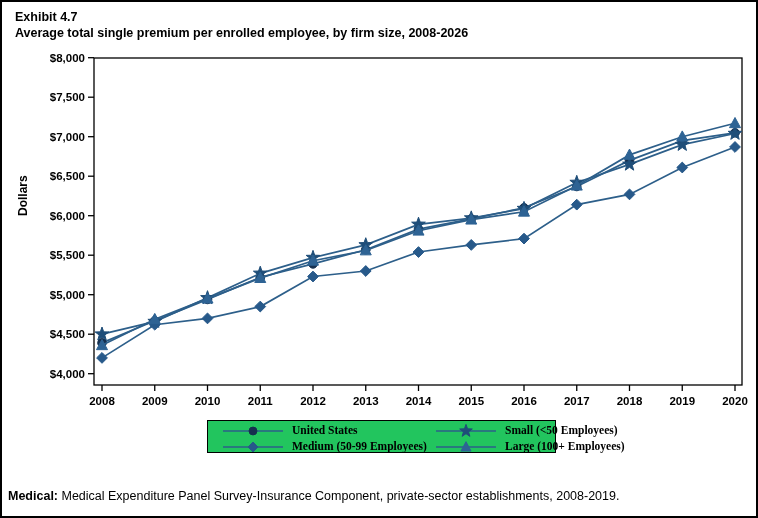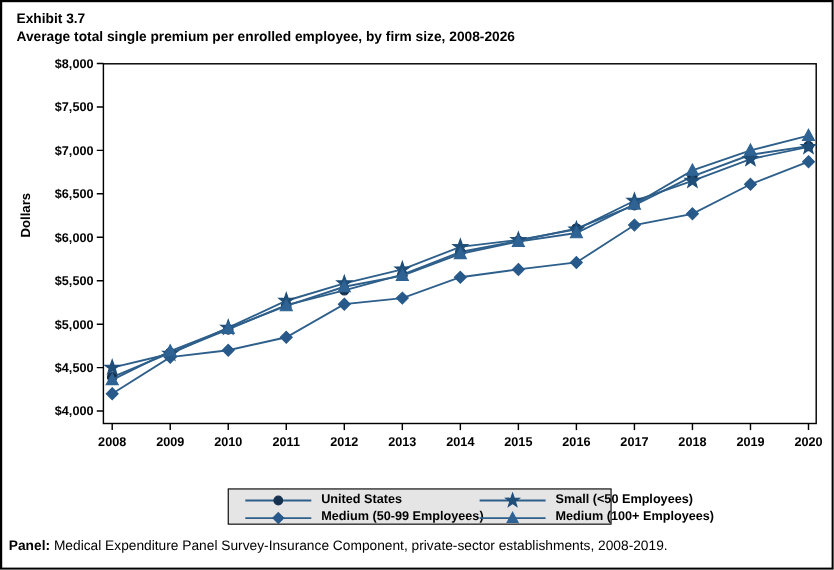--- a/index.html
+++ b/index.html
@@ -10,38 +10,38 @@
     overflow:hidden;
   }
   .hdr{position:absolute;left:13px;top:7px;color:#000;}
   .hdr .line{font-size:12.5px;font-weight:bold;line-height:16px;white-space:nowrap;}
   .ylab{
     position:absolute;left:14px;top:214px;transform:rotate(-90deg);transform-origin:left top;
     font-size:12px;font-weight:bold;color:#000;white-space:nowrap;
   }
   svg.chart{position:absolute;left:0;top:0;}
   .legend{
-    position:absolute;left:205px;top:442px;width:349px;height:33px;
-    border:1px solid #000;background:#e5e5e5;
+    position:absolute;left:205px;top:418px;width:349px;height:33px;
+    border:1px solid #000;background:#22c55e;
     display:grid;grid-template-columns:213px auto;grid-auto-rows:16px;
-    align-items:center;padding:1px 0 0 14px;box-sizing:border-box;
+    align-items:center;padding:1px 0 0 14px;box-sizing:border-box;font-family:Liberation Serif, serif;
   }
   .leg-item{display:flex;align-items:center;height:15px;}
   .leg-item svg{flex:0 0 auto;}
   .leg-label{font-size:11.5px;font-weight:bold;color:#000;margin-left:8px;white-space:nowrap;}
   .src{position:absolute;left:6px;top:487px;font-size:12.5px;color:#000;white-space:nowrap;}
   .src b{font-weight:bold;}
 </style>
 </head>
 <body>
 
 <div class="figure">
 
   <div class="hdr">
-    <div class="line">Exhibit 3.7</div>
+    <div class="line">Exhibit 4.7</div>
     <div class="line">Average total single premium per enrolled employee, by firm size, 2008-2026</div>
   </div>
 
   <div class="ylab">Dollars</div>
 
   <svg class="chart" id="chart-svg" width="754" height="514" viewBox="0 0 754 514">
       <rect x="92" y="56" width="648" height="327" fill="none" stroke="#000" stroke-width="1.3"></rect>
       <g>
         <line x1="86" y1="55.7" x2="92" y2="55.7" stroke="#000" stroke-width="1.3"></line>
         <text x="83" y="59.7" text-anchor="end" font-size="11.5" font-weight="bold" fill="#000">$8,000</text>
@@ -176,19 +176,19 @@
           <line x1="1" y1="8" x2="61" y2="8" stroke="#2D5F8A" stroke-width="1.7"></line>
           <path d="M31 3.031999999999999L35.968 8L31 12.968L26.032 8Z" fill="#27598A" stroke="#27598A" stroke-width="1"></path>
         </svg>
       <span class="leg-label">Medium (50-99 Employees)</span>
     </div>
     <div class="leg-item">
       <svg width="62" height="15" class="leg-swatch">
           <line x1="1" y1="8" x2="61" y2="8" stroke="#2D5F8A" stroke-width="1.7"></line>
           <path d="M31 2.6639999999999997L36.06 12.048000000000002L25.939999999999998 12.048000000000002Z" fill="#2E6394" stroke="#2E6394" stroke-width="1"></path>
         </svg>
-      <span class="leg-label">Medium (100+ Employees)</span>
+      <span class="leg-label">Large (100+ Employees)</span>
     </div>
   </div>
 
-  <div class="src"><b>Panel:</b><span> Medical Expenditure Panel Survey-Insurance Component, private-sector establishments, 2008-2019.</span></div>
+  <div class="src"><b>Medical:</b><span> Medical Expenditure Panel Survey-Insurance Component, private-sector establishments, 2008-2019.</span></div>
 
 </div>
 
 </body></html>

